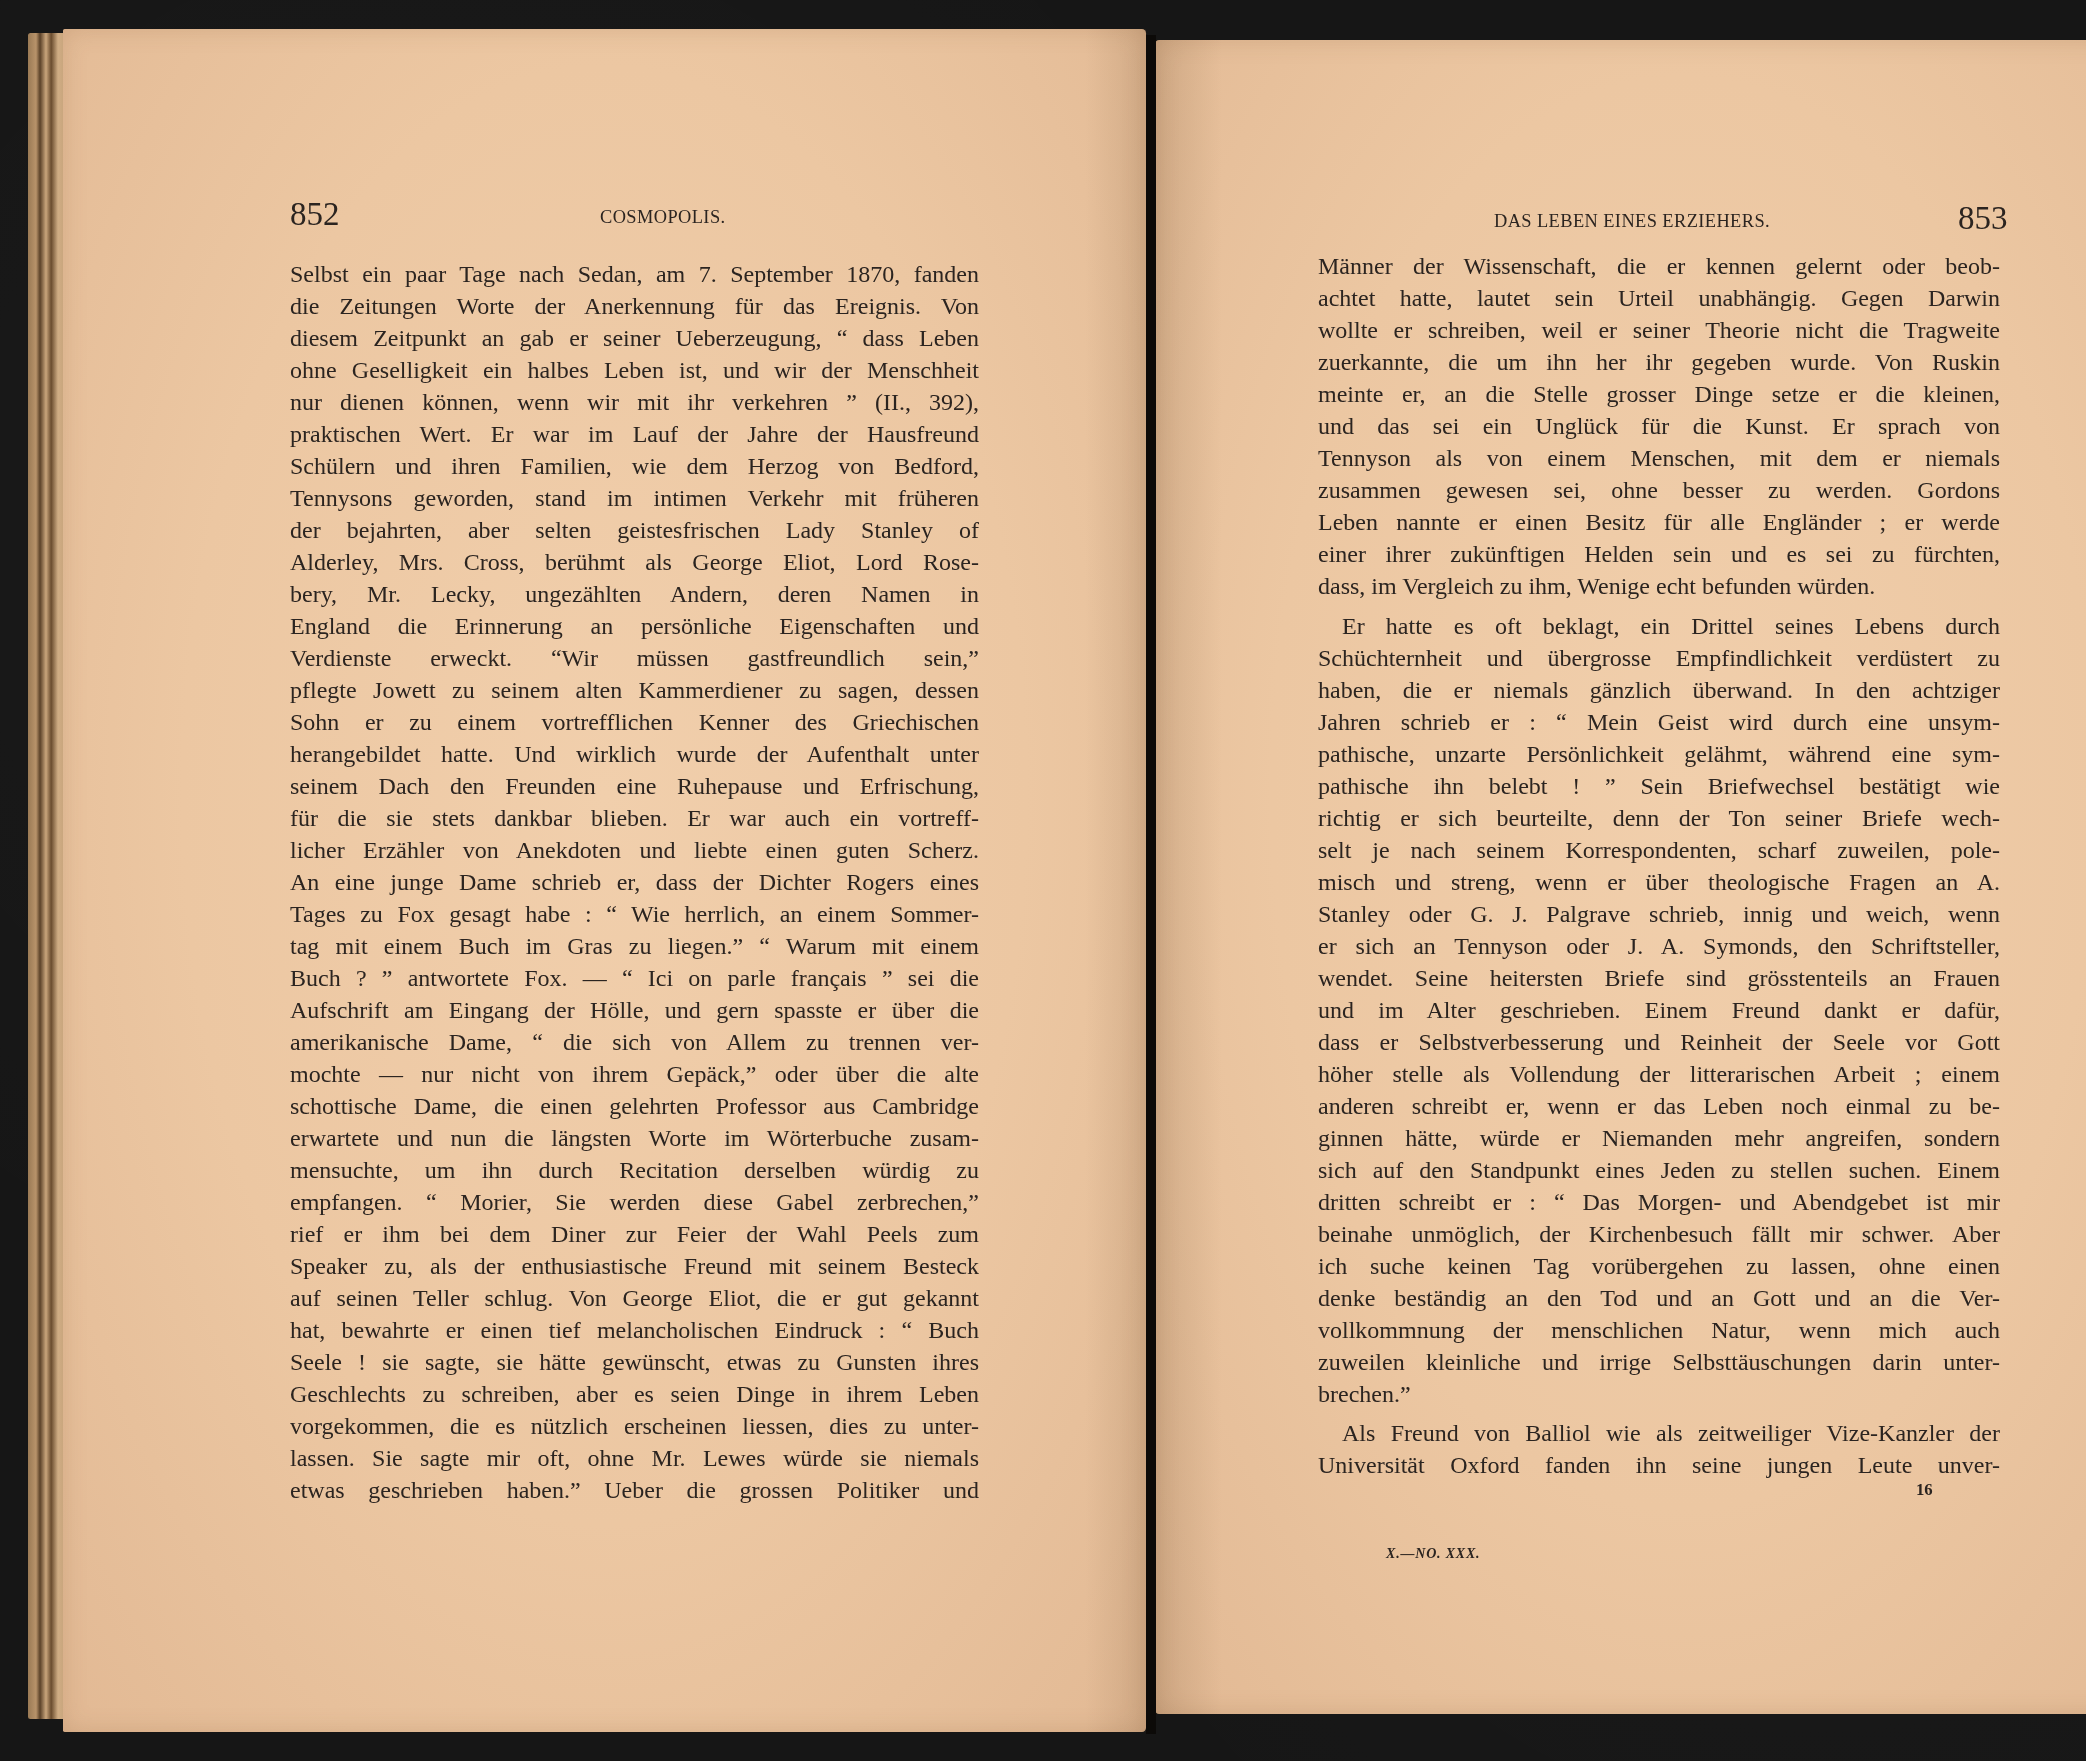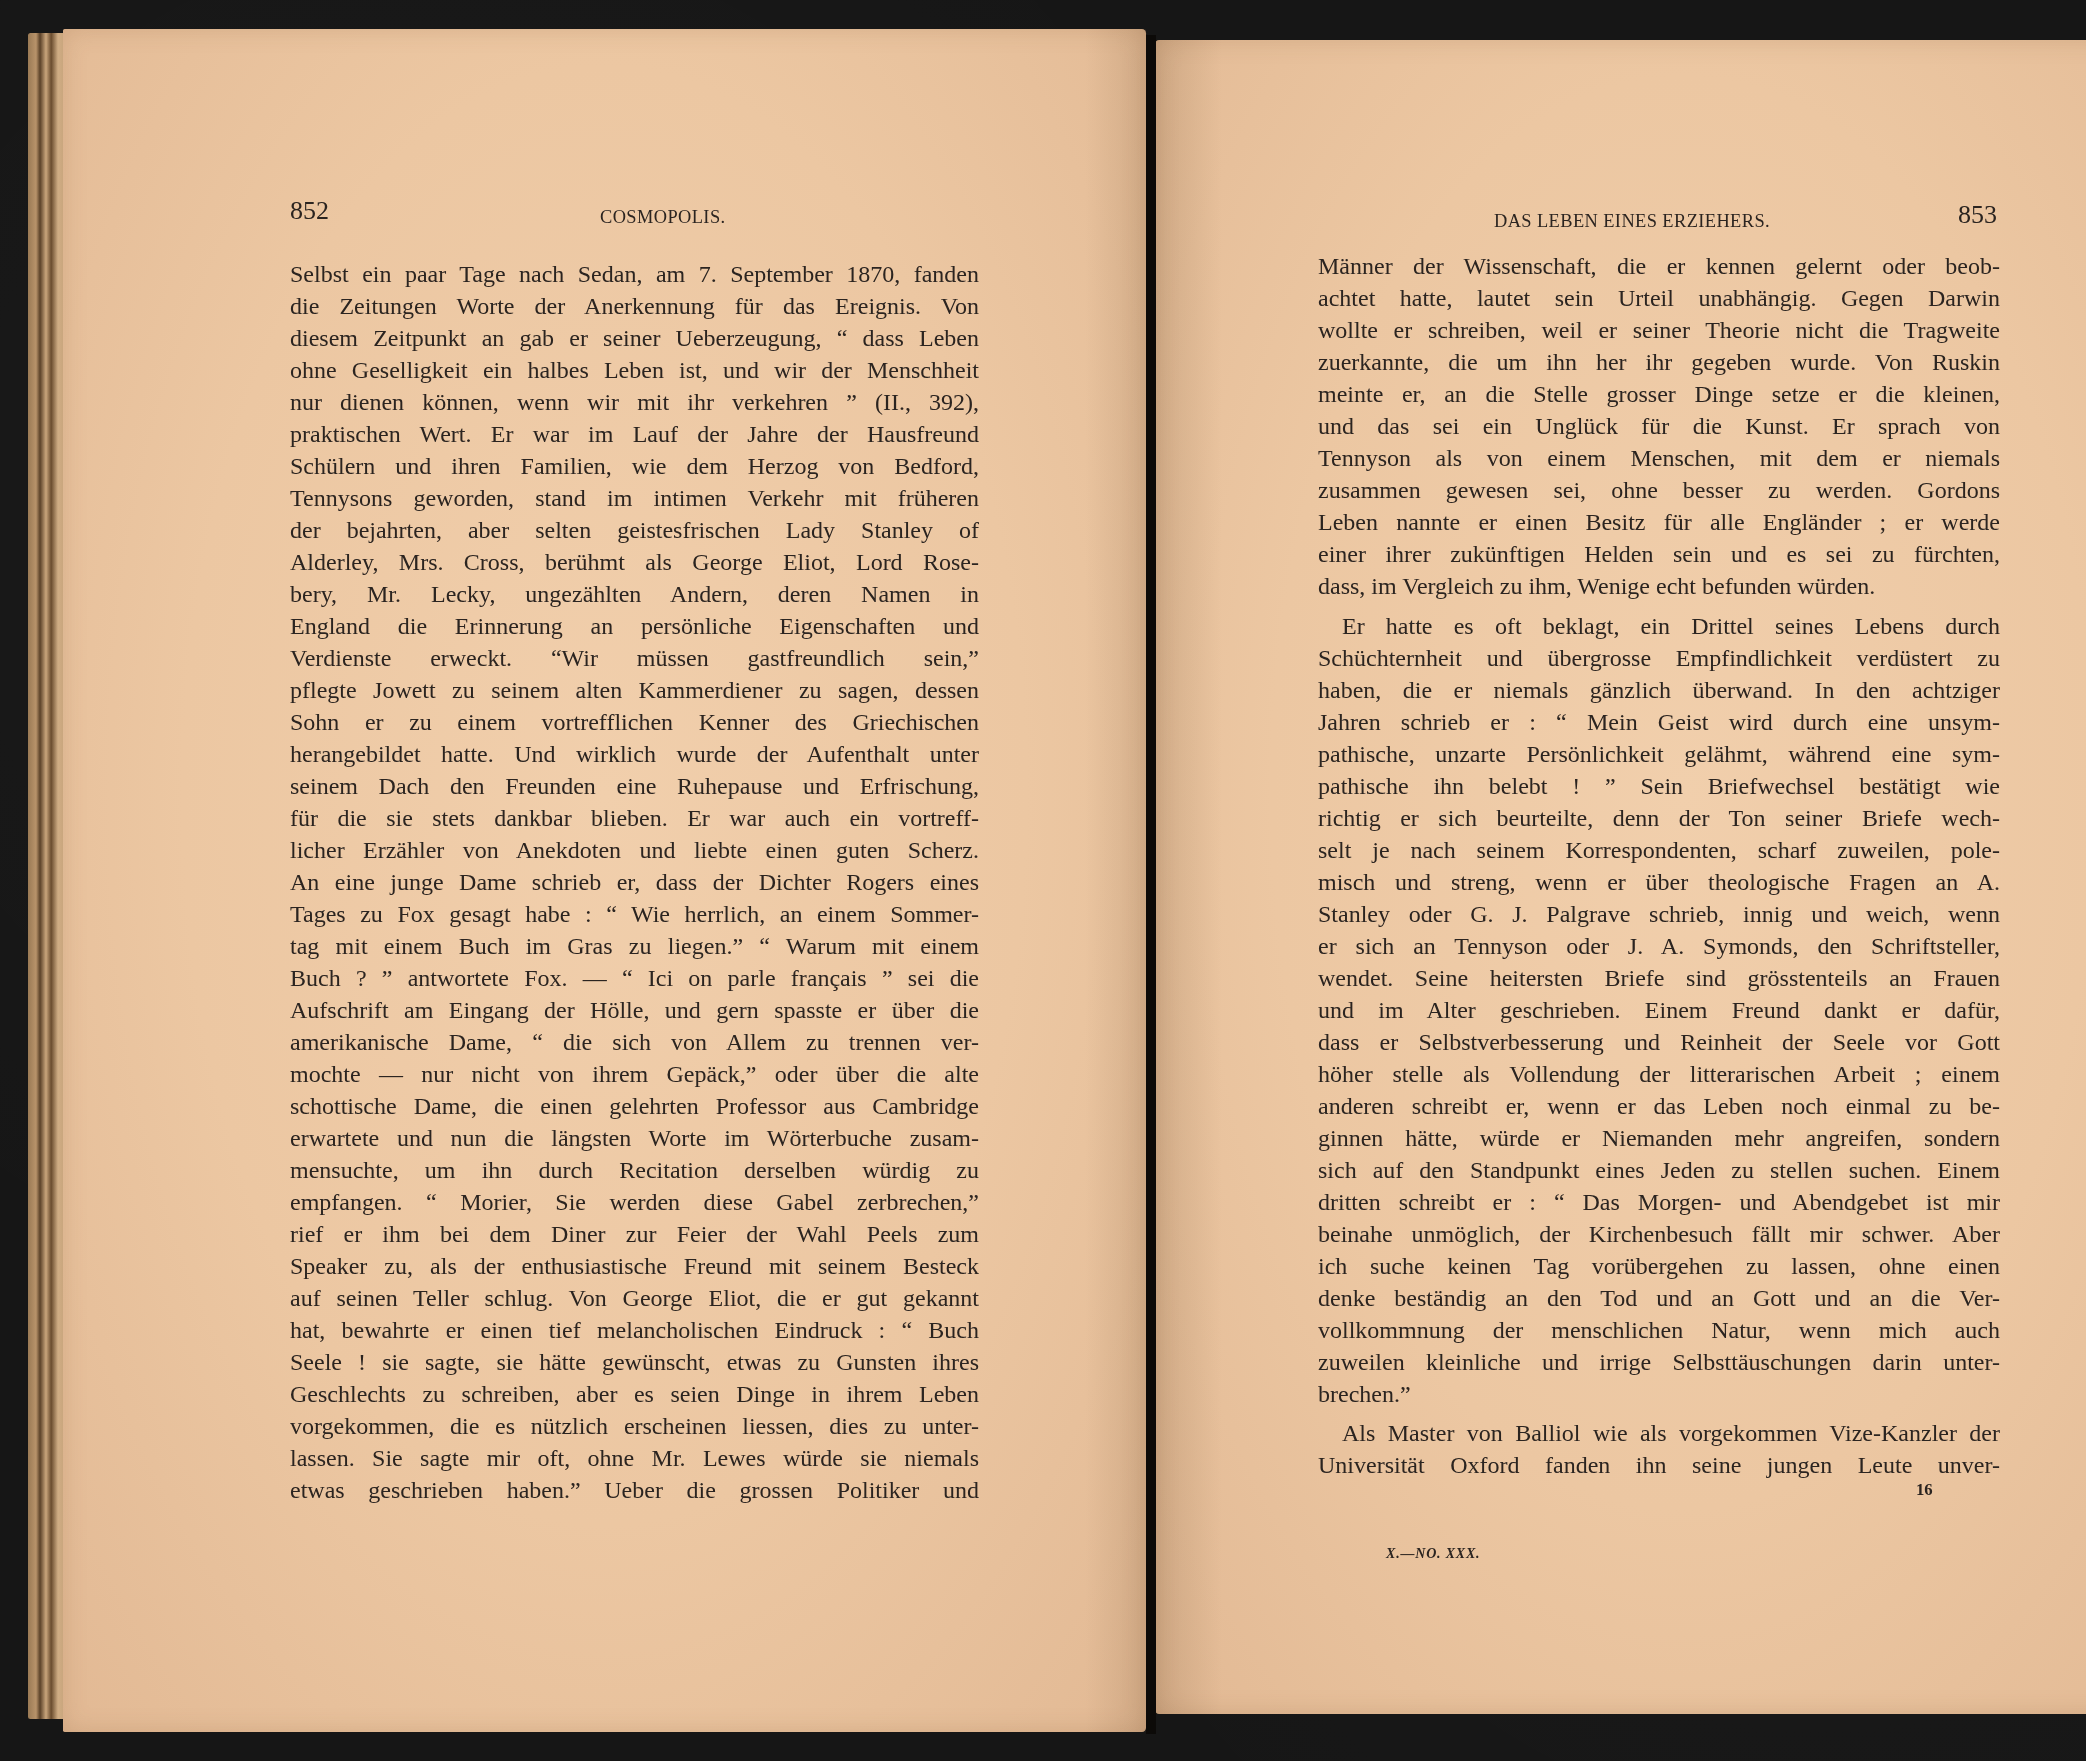--- a/index.html
+++ b/index.html
@@ -38,21 +38,21 @@
   .gutter-shade-l { position:absolute; left: 1085px; top: 29px; width: 61px; height: 1703px;
     background: linear-gradient(90deg, rgba(0,0,0,0), rgba(90,60,30,0.14)); }
   .gutter-shade-r { position:absolute; left: 1155px; top: 40px; width: 67px; height: 1674px;
     background: linear-gradient(90deg, rgba(90,60,30,0.16), rgba(0,0,0,0)); }
 
   .running-head {
     position: absolute;
     font-size: 18.4px; letter-spacing: 0.4px;
     font-family: "Liberation Serif", serif;
   }
-  .folio { position: absolute; font-size: 26px; }
+  .folio { position: absolute; font-size: 33px; }
   .text-block {
     position: absolute;
     font-size: 24px;
     line-height: 32px;
     text-align: justify;
     font-family: "Liberation Serif", serif;
   }
   .text-block .line {
     display: block;
     white-space: nowrap;
@@ -158,19 +158,19 @@
     <span class="line">anderen schreibt er, wenn er das Leben noch einmal zu be-</span>
     <span class="line">ginnen hätte, würde er Niemanden mehr angreifen, sondern</span>
     <span class="line">sich auf den Standpunkt eines Jeden zu stellen suchen. Einem</span>
     <span class="line">dritten schreibt er : “ Das Morgen- und Abendgebet ist mir</span>
     <span class="line">beinahe unmöglich, der Kirchenbesuch fällt mir schwer. Aber</span>
     <span class="line">ich suche keinen Tag vorübergehen zu lassen, ohne einen</span>
     <span class="line">denke beständig an den Tod und an Gott und an die Ver-</span>
     <span class="line">vollkommnung der menschlichen Natur, wenn mich auch</span>
     <span class="line">zuweilen kleinliche und irrige Selbsttäuschungen darin unter-</span>
     <span class="line last">brechen.”</span>
-    <span class="line indent" style="margin-top: 7.5px;">Als Master von Balliol wie als vorgekommen Vize-Kanzler der</span>
+    <span class="line indent" style="margin-top: 7.5px;">Als Freund von Balliol wie als zeitweiliger Vize-Kanzler der</span>
     <span class="line">Universität Oxford fanden ihn seine jungen Leute unver-</span>
   </div>
 
 <div class="signature" style="left:1386px; top:1546px;font-style:italic;">X.—NO. XXX.</div>
 <div class="sig-num" style="left:1916px; top:1480px;">16</div>
 
 
 </body></html>

